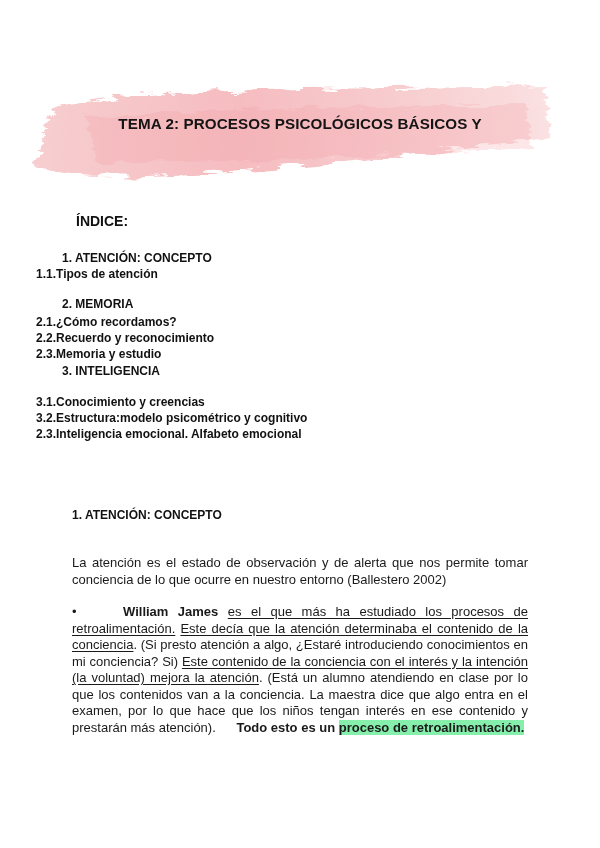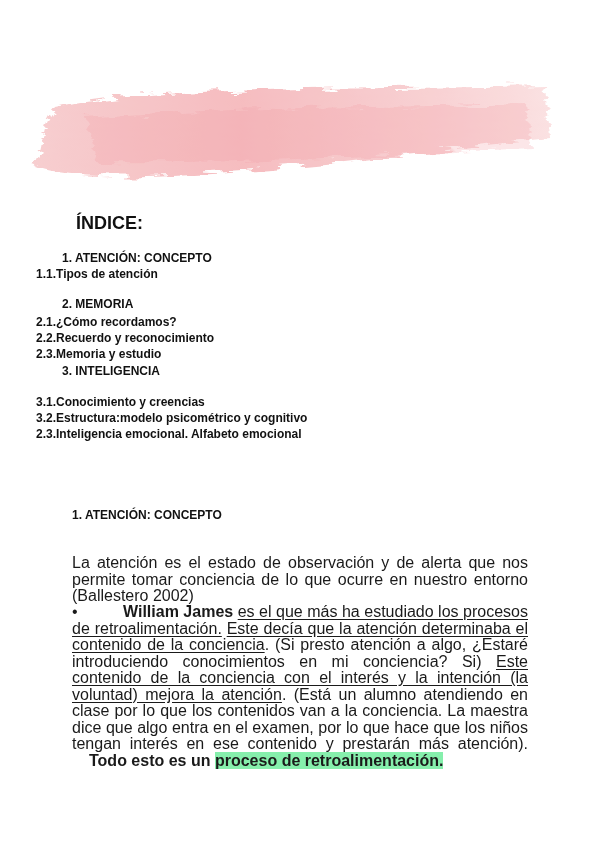--- a/index.html
+++ b/index.html
@@ -15,32 +15,32 @@
       pointer-events: none;
     }
     .title {
       position: absolute; left: 60px; top: 114px; width: 480px;
       text-align: center; font-weight: bold; font-size: 15.2px; line-height: 20px;
       letter-spacing: 0.1px; color: #141414;
     }
     .title div { white-space: nowrap; }
 
     .indice {
-      position: absolute; left: 76px; top: 213px; font-weight: bold; font-size: 18px;
+      position: absolute; left: 76px; top: 213px; font-weight: bold; font-size: 14px;
     }
     .toc { position: absolute; left: 0; top: 0; font-size: 12px; font-weight: bold; }
     .toc .row { position: absolute; white-space: nowrap; line-height: 14px; }
     .toc .main { left: 62px; }
     .toc .sub { left: 36px; }
 
     .section-h {
       position: absolute; left: 72px; top: 508px; font-size: 12px; font-weight: bold;
     }
     .para {
-      position: absolute; left: 72px; width: 456px; font-size: 16px; line-height: 16.5px;
+      position: absolute; left: 72px; width: 456px; font-size: 13px; line-height: 16.5px;
       text-align: justify; color: #1a1a1a;
     }
     .p1 { top: 555px; }
     .p2 { top: 604px; }
     .u { text-decoration: underline; text-underline-offset: 2px; }
     .b { font-weight: bold; margin-left: 17px; }
     .hl { background: #86efac; font-weight: bold; }
     .bullet { display: inline-block; width: 34px; }
   </style>
 </head>
@@ -61,20 +61,21 @@
         <stop offset="1" stop-color="#f9d3d4"></stop>
       </linearGradient>
     </defs>
     <g filter="url(#rough)" opacity="0.9">
       <path d="M30 30 C120 8 300 12 520 8 L524 60 C420 70 300 92 120 98 C70 100 30 96 8 88 C20 70 12 52 30 30 Z" fill="url(#pg)" opacity="0.75"></path>
       <path d="M60 40 C200 28 360 30 500 26 L506 70 C380 76 220 86 70 84 Z" fill="#f08f96" opacity="0.25"></path>
     </g>
   </svg>
 
   <div class="title">
+    <div>TEMA 2: PROCESOS PSICOLÓGICOS BÁSICOS Y</div>
   </div>
 
   <div class="indice">ÍNDICE:</div>
 
   <div class="toc">
     <div class="row main" style="top:251px">1. ATENCIÓN: CONCEPTO</div>
     <div class="row sub" style="top:267px">1.1.Tipos de atención</div>
 
     <div class="row main" style="top:297px">2. MEMORIA</div>
     <div class="row sub" style="top:315px">2.1.¿Cómo recordamos?</div>

